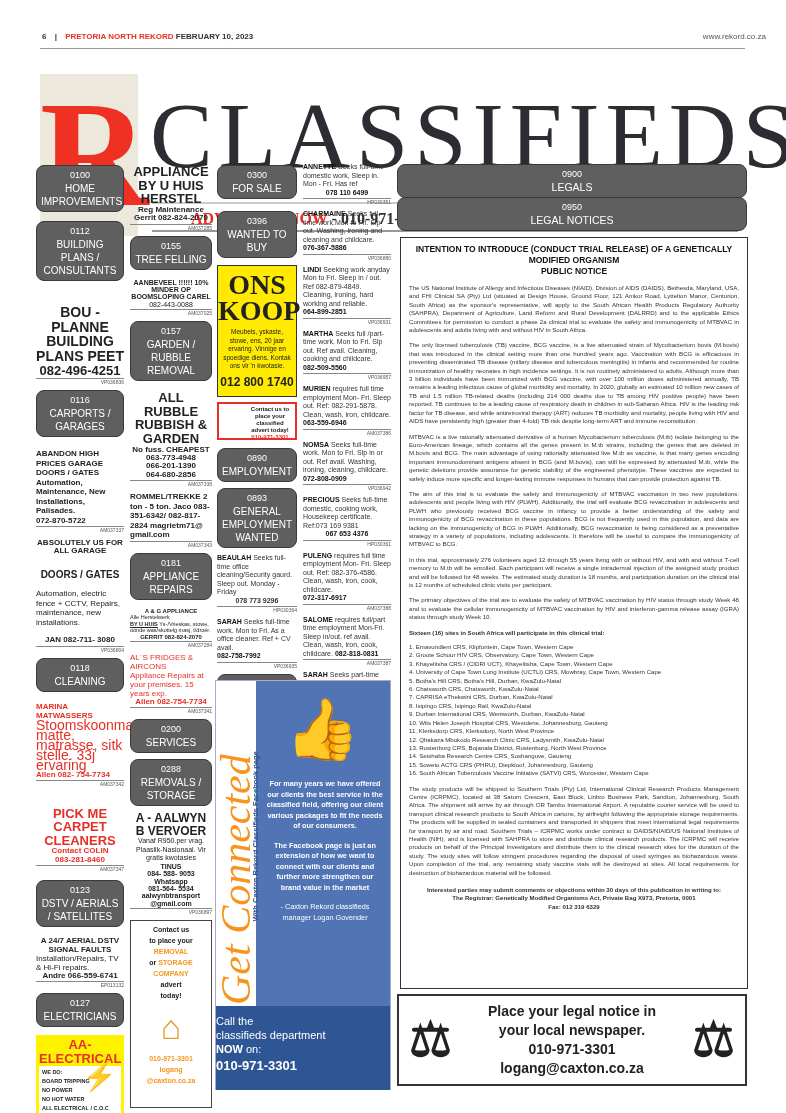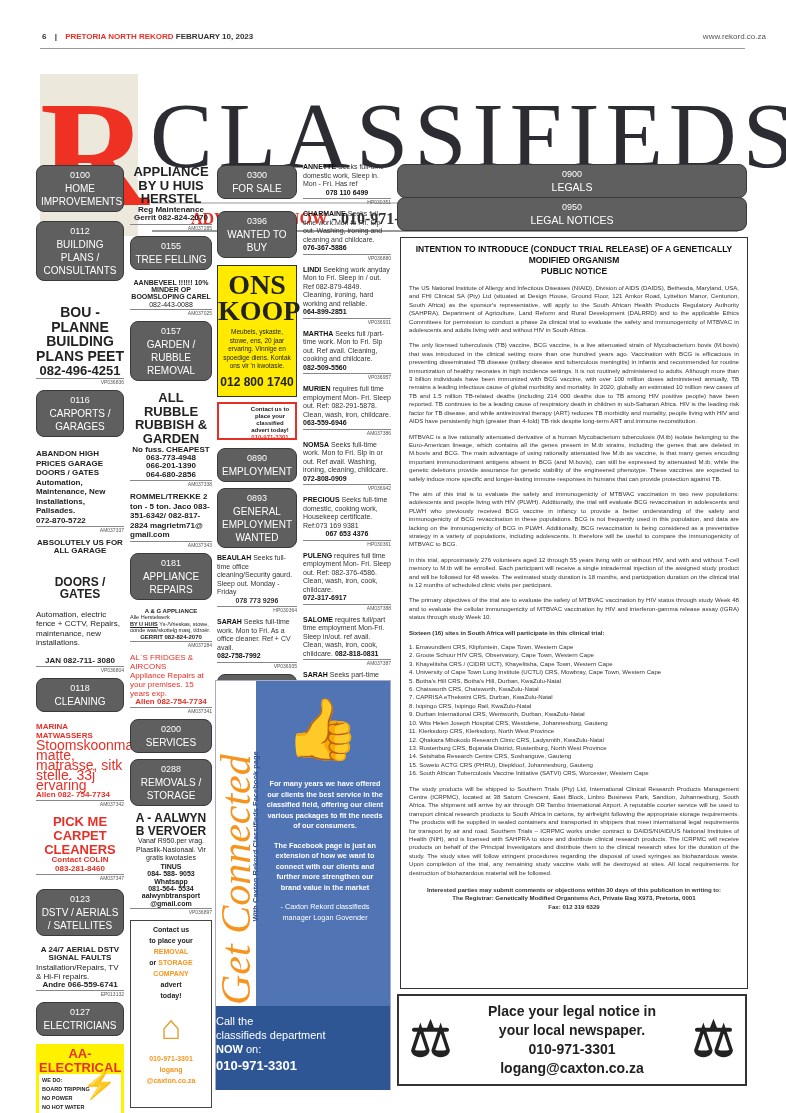--- a/index.html
+++ b/index.html
@@ -50,30 +50,30 @@
   <div class="cat"><span class="num">0100</span><span>HOME IMPROVEMENTS</span></div>
   <div class="cat" style="margin-top:9px"><span class="num">0112</span><span>BUILDING PLANS / CONSULTANTS</span></div>
   <div class="big" style="font-size:14px;margin-top:24px">BOU - PLANNE BUILDING PLANS PEET</div>
   <div class="big" style="font-size:13px">082-496-4251</div>
   <div class="ref">VP036836</div>
   <div class="cat" style="margin-top:4px"><span class="num">0116</span><span>CARPORTS / GARAGES</span></div>
   <div style="font-size:8px;font-weight:bold;line-height:9.5px;margin-top:12px">ABANDON HIGH PRICES GARAGE DOORS / GATES Automation, Maintenance, New Installations, Palisades.</div>
   <div style="font-size:8px;font-weight:bold">072-870-5722</div>
   <div class="ref">AM037337</div>
   <div class="big" style="font-size:8px;margin-top:6px">ABSOLUTELY US FOR ALL GARAGE</div>
-  <div class="big" style="font-size:12px;margin-top:20px">DOORS / GATES</div>
+  <div class="big" style="font-size:10px;margin-top:14px">DOORS / GATES</div>
   <div style="font-size:8px;line-height:9.5px;margin-top:9px">Automation, electric fence + CCTV, Repairs, maintenance, new installations.</div>
   <div class="big" style="font-size:8px;margin-top:9px">JAN 082-711- 3080</div>
   <div class="ref">VP036804</div>
   <div class="cat"><span class="num">0118</span><span>CLEANING</span></div>
   <div class="red" style="font-size:8px;font-weight:bold;line-height:9px;margin-top:10px">MARINA MATWASSERS</div>
   <div class="red" style="font-size:14px;line-height:10px">Stoomskoonmaak matte, matrasse, sitk stelle. 33j ervaring</div>
   <div class="red" style="font-size:8px;font-weight:bold">Allen 082- 754-7734</div>
   <div class="ref">AM037342</div>
-  <div class="big red" style="font-size:13px;margin-top:8px">PICK ME CARPET CLEANERS</div>
+  <div class="big red" style="font-size:13px;margin-top:20px">PICK ME CARPET CLEANERS</div>
   <div class="big red" style="font-size:8px">Contact COLIN</div>
   <div class="big red" style="font-size:8px">083-281-8460</div>
   <div class="ref">AM037347</div>
   <div class="cat" style="margin-top:8px"><span class="num">0123</span><span>DSTV / AERIALS / SATELLITES</span></div>
   <div class="big" style="font-size:8px;margin-top:10px">A 24/7 AERIAL DSTV SIGNAL FAULTS</div>
   <div style="font-size:8px;line-height:9px">Installation/Repairs, TV &amp; Hi-Fi repairs.</div>
   <div class="big" style="font-size:8px">Andre 066-559-6741</div>
   <div class="ref">EP013132</div>
   <div class="cat" style="margin-top:4px"><span class="num">0127</span><span>ELECTRICIANS</span></div>
   <div style="background:#fff200;margin-top:8px;height:135px;padding:3px;position:relative">

